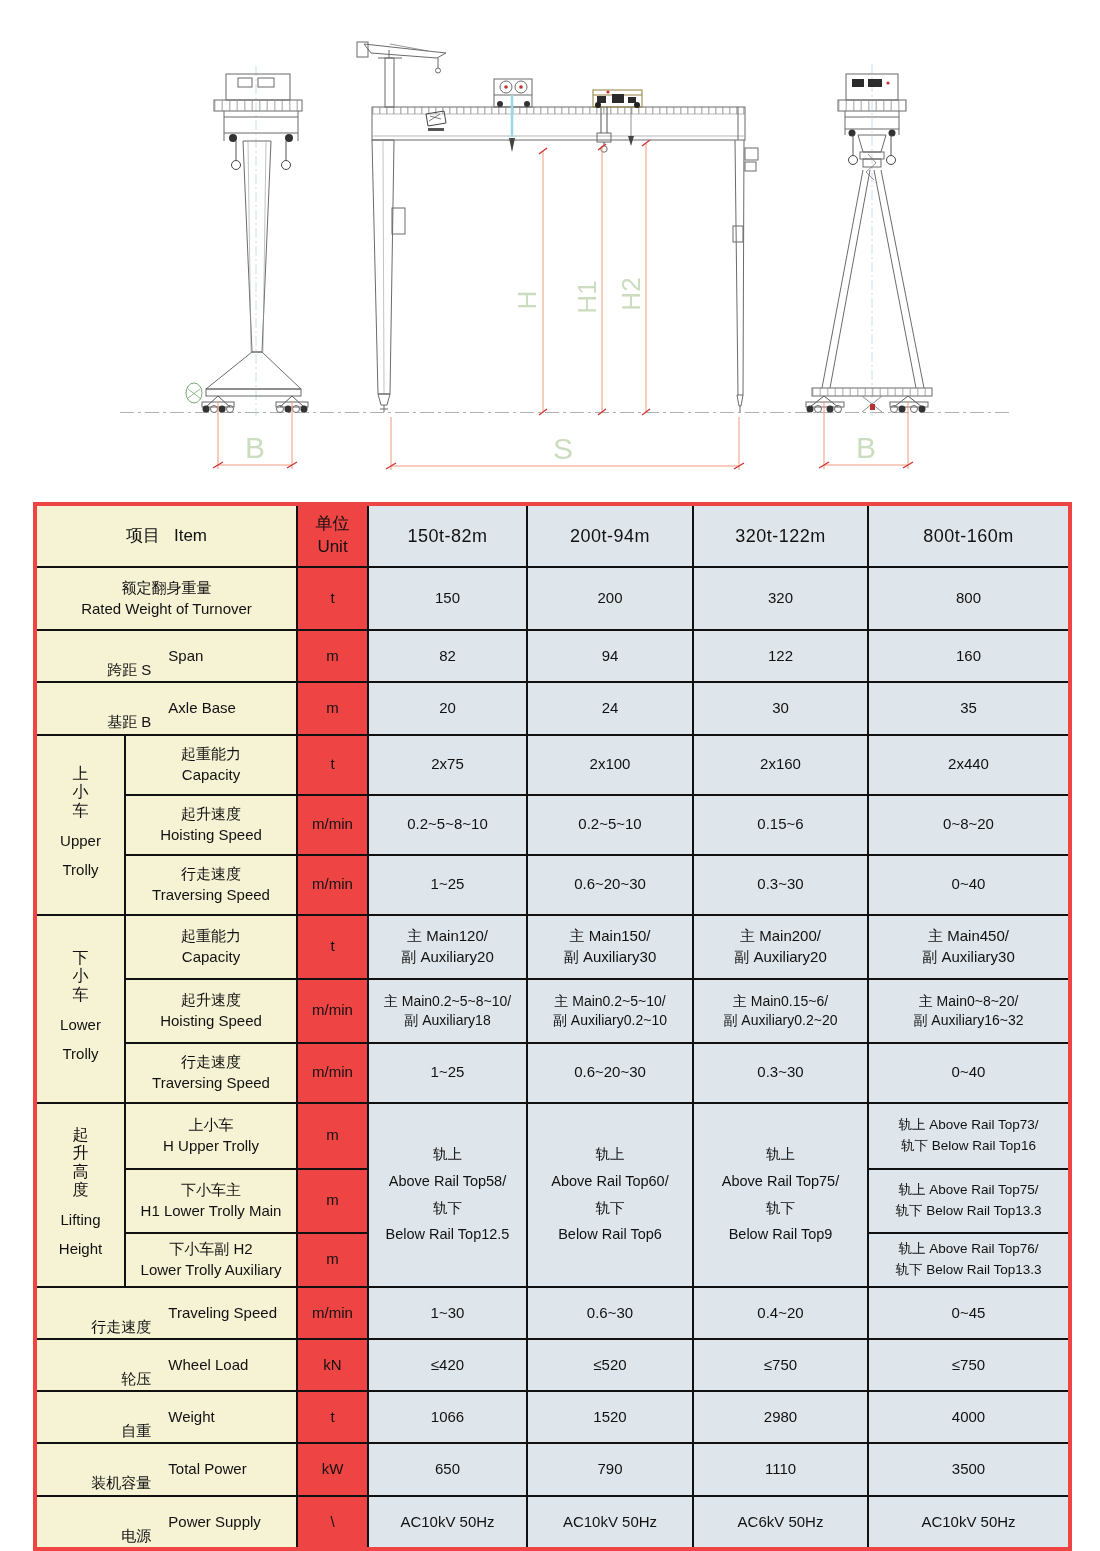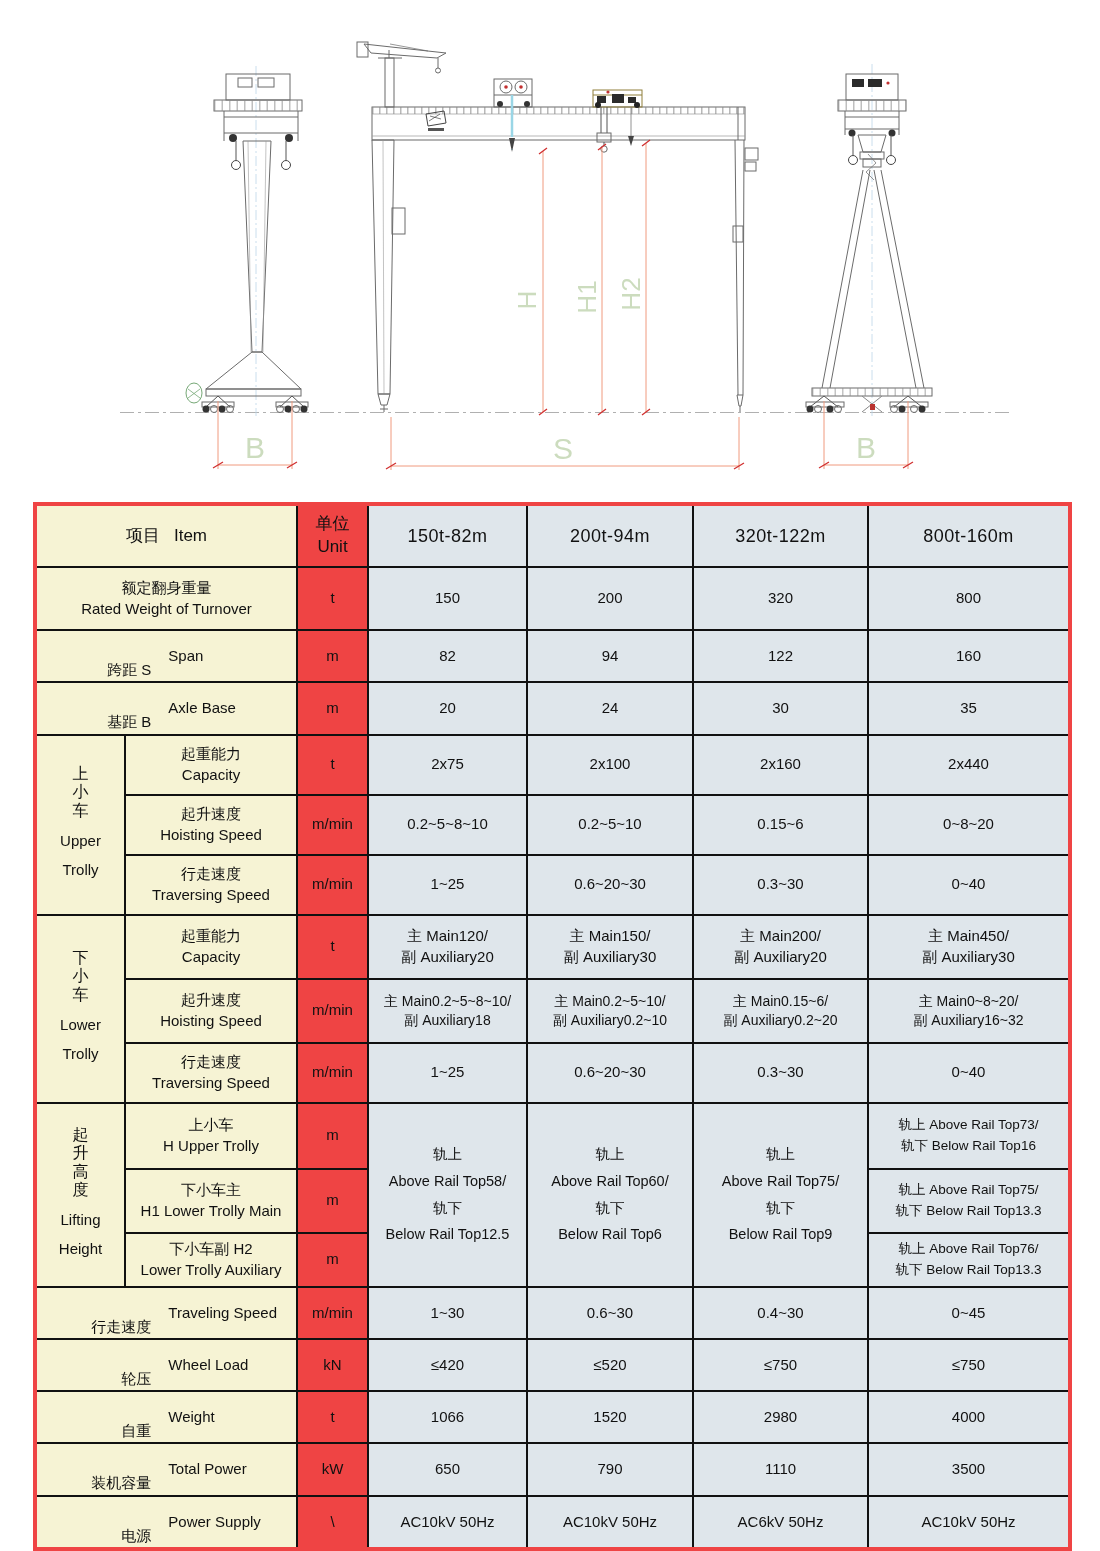--- a/index.html
+++ b/index.html
@@ -426,21 +426,21 @@
       <tr style="height:30px">
         <td colspan="2" class="ci">
           <div class="split">
             <span class="zh">行走速度</span>
             <span class="en">Traveling Speed</span>
           </div>
         </td>
         <td class="cu">m/min</td>
         <td class="cd">1~30</td>
         <td class="cd">0.6~30</td>
-        <td class="cd">0.4~30</td>
+        <td class="cd">0.4~20</td>
         <td class="cd">0~45</td>
       </tr>
       <tr style="height:29px">
         <td colspan="2" class="ci">
           <div class="split">
             <span class="zh">轮压</span>
             <span class="en">Wheel Load</span>
           </div>
         </td>
         <td class="cu">kN</td>

